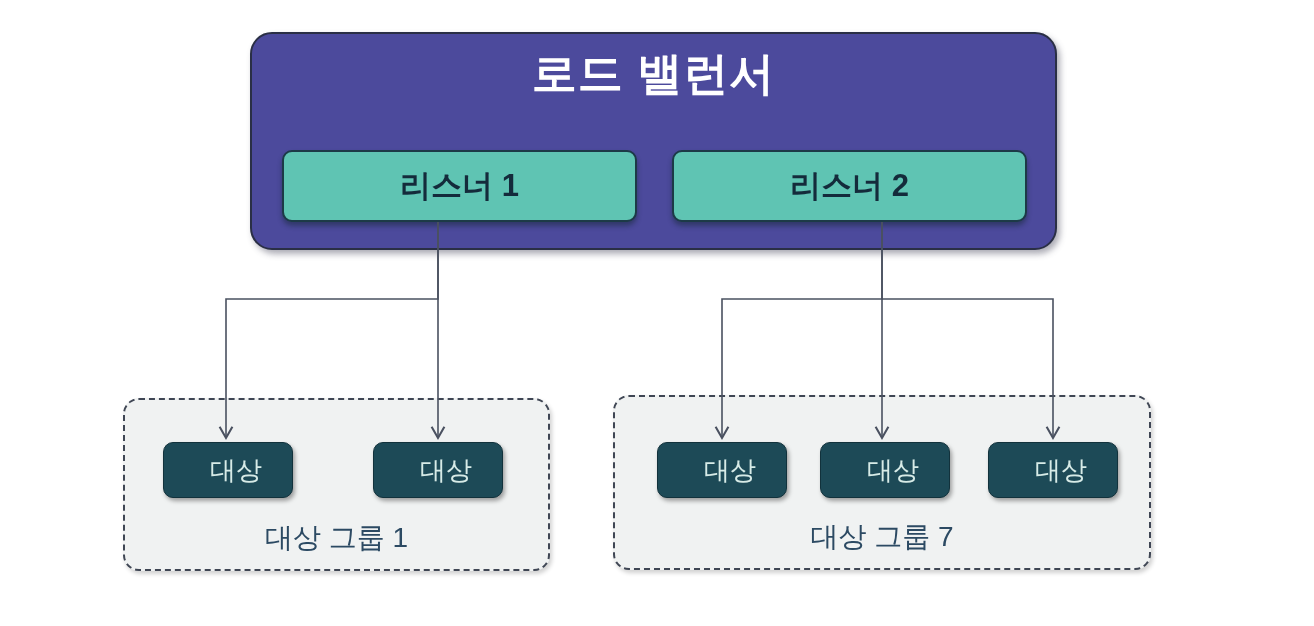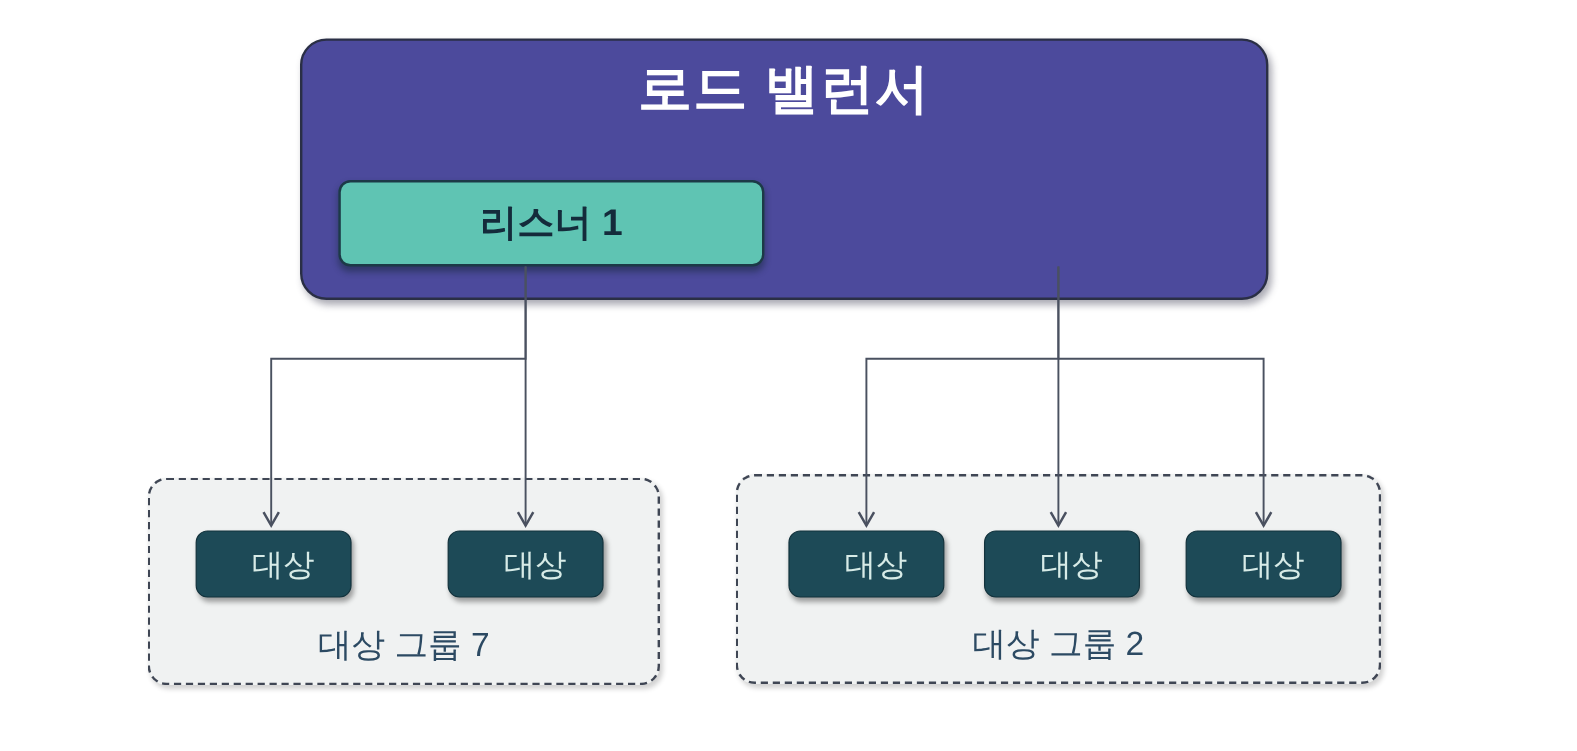--- a/index.html
+++ b/index.html
@@ -125,43 +125,46 @@
 </head>
 <body>
 
 <div class="canvas">
 
   <div class="lb-box">
     <div class="lb-title">로드 밸런서</div>
     <div class="listener listener-1">
       <span>리스너 1</span>
     </div>
+    <div class="listener listener-2">
+      <span>리스너 2</span>
+    </div>
   </div>
 
   <div class="group group-1">
     <div class="target t-1-1">
       <span>대상</span>
     </div>
     <div class="target t-1-2">
       <span>대상</span>
     </div>
-    <div class="group-label">대상 그룹 7</div>
+    <div class="group-label">대상 그룹 1</div>
   </div>
 
   <div class="group group-2">
     <div class="target t-2-1">
       <span>대상</span>
     </div>
     <div class="target t-2-2">
       <span>대상</span>
     </div>
     <div class="target t-2-3">
       <span>대상</span>
     </div>
-    <div class="group-label">대상 그룹 2</div>
+    <div class="group-label">대상 그룹 7</div>
   </div>
 
   <svg class="connectors" width="1314" height="626" xmlns="http://www.w3.org/2000/svg">
     <defs>
       <marker id="arw" viewBox="0 0 10 10" refX="8" refY="5" markerWidth="10" markerHeight="10" orient="auto">
         <path d="M1,1 L8,5 L1,9" fill="none" stroke="#4a5160" stroke-width="1.3"></path>
       </marker>
     </defs>
 
     <polyline points="438,222 438,299 226,299 226,438" marker-end="url(#arw)"></polyline>

